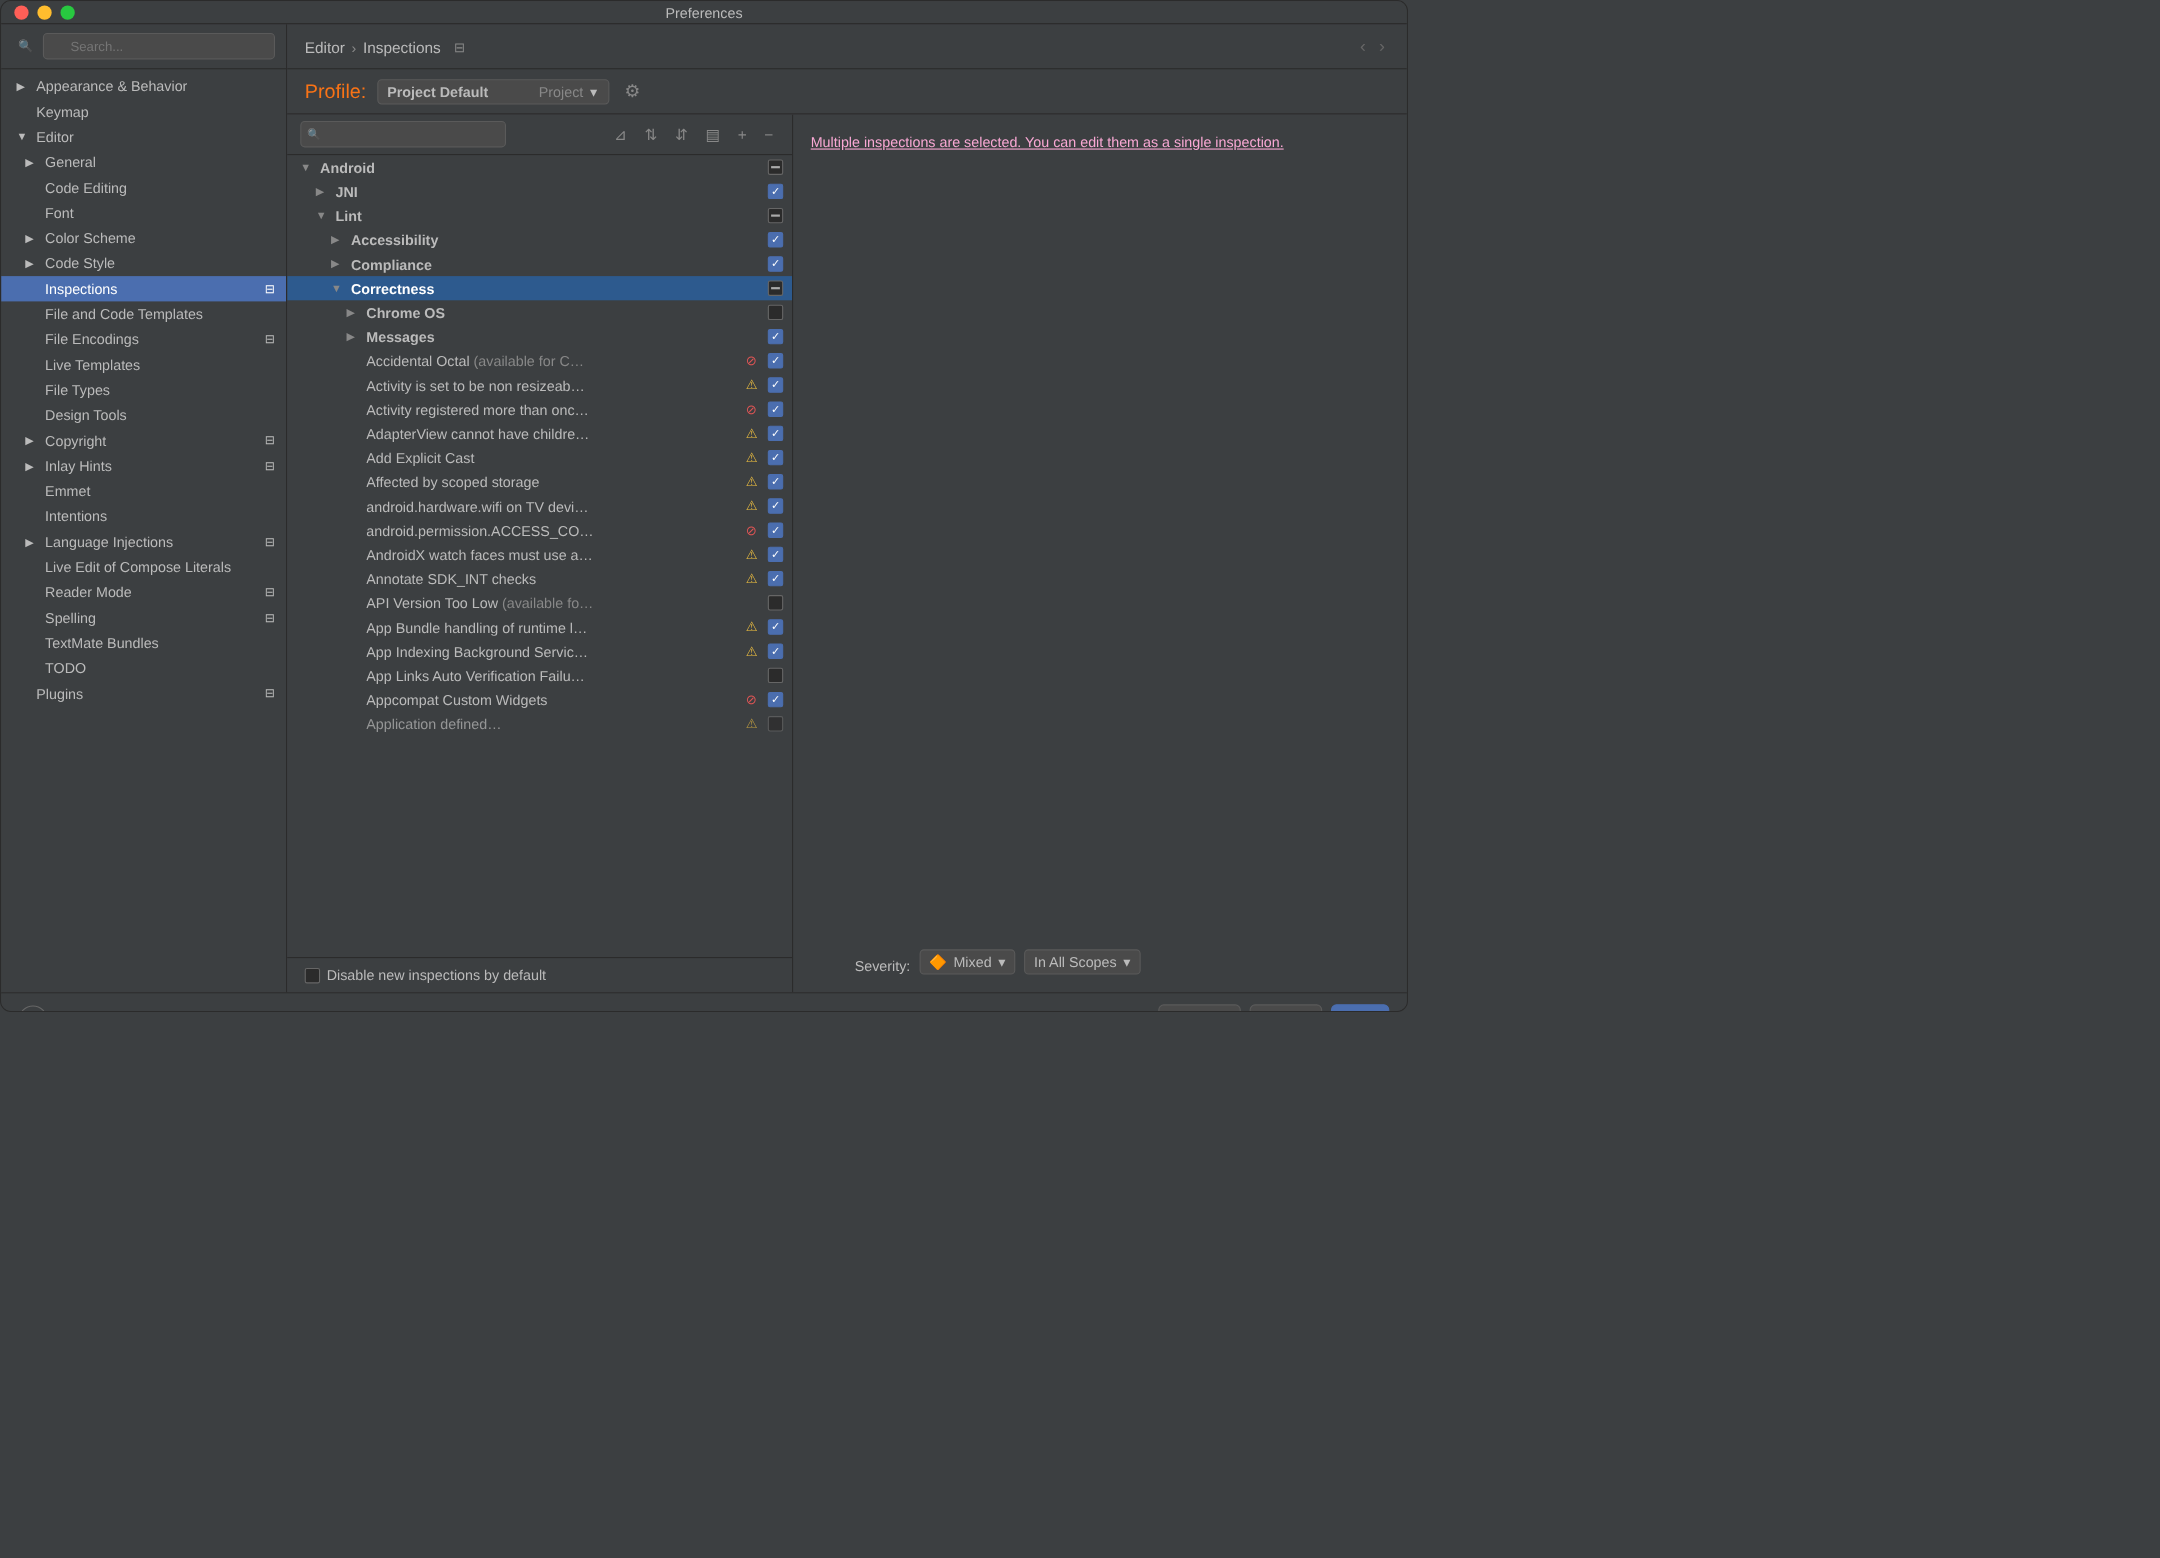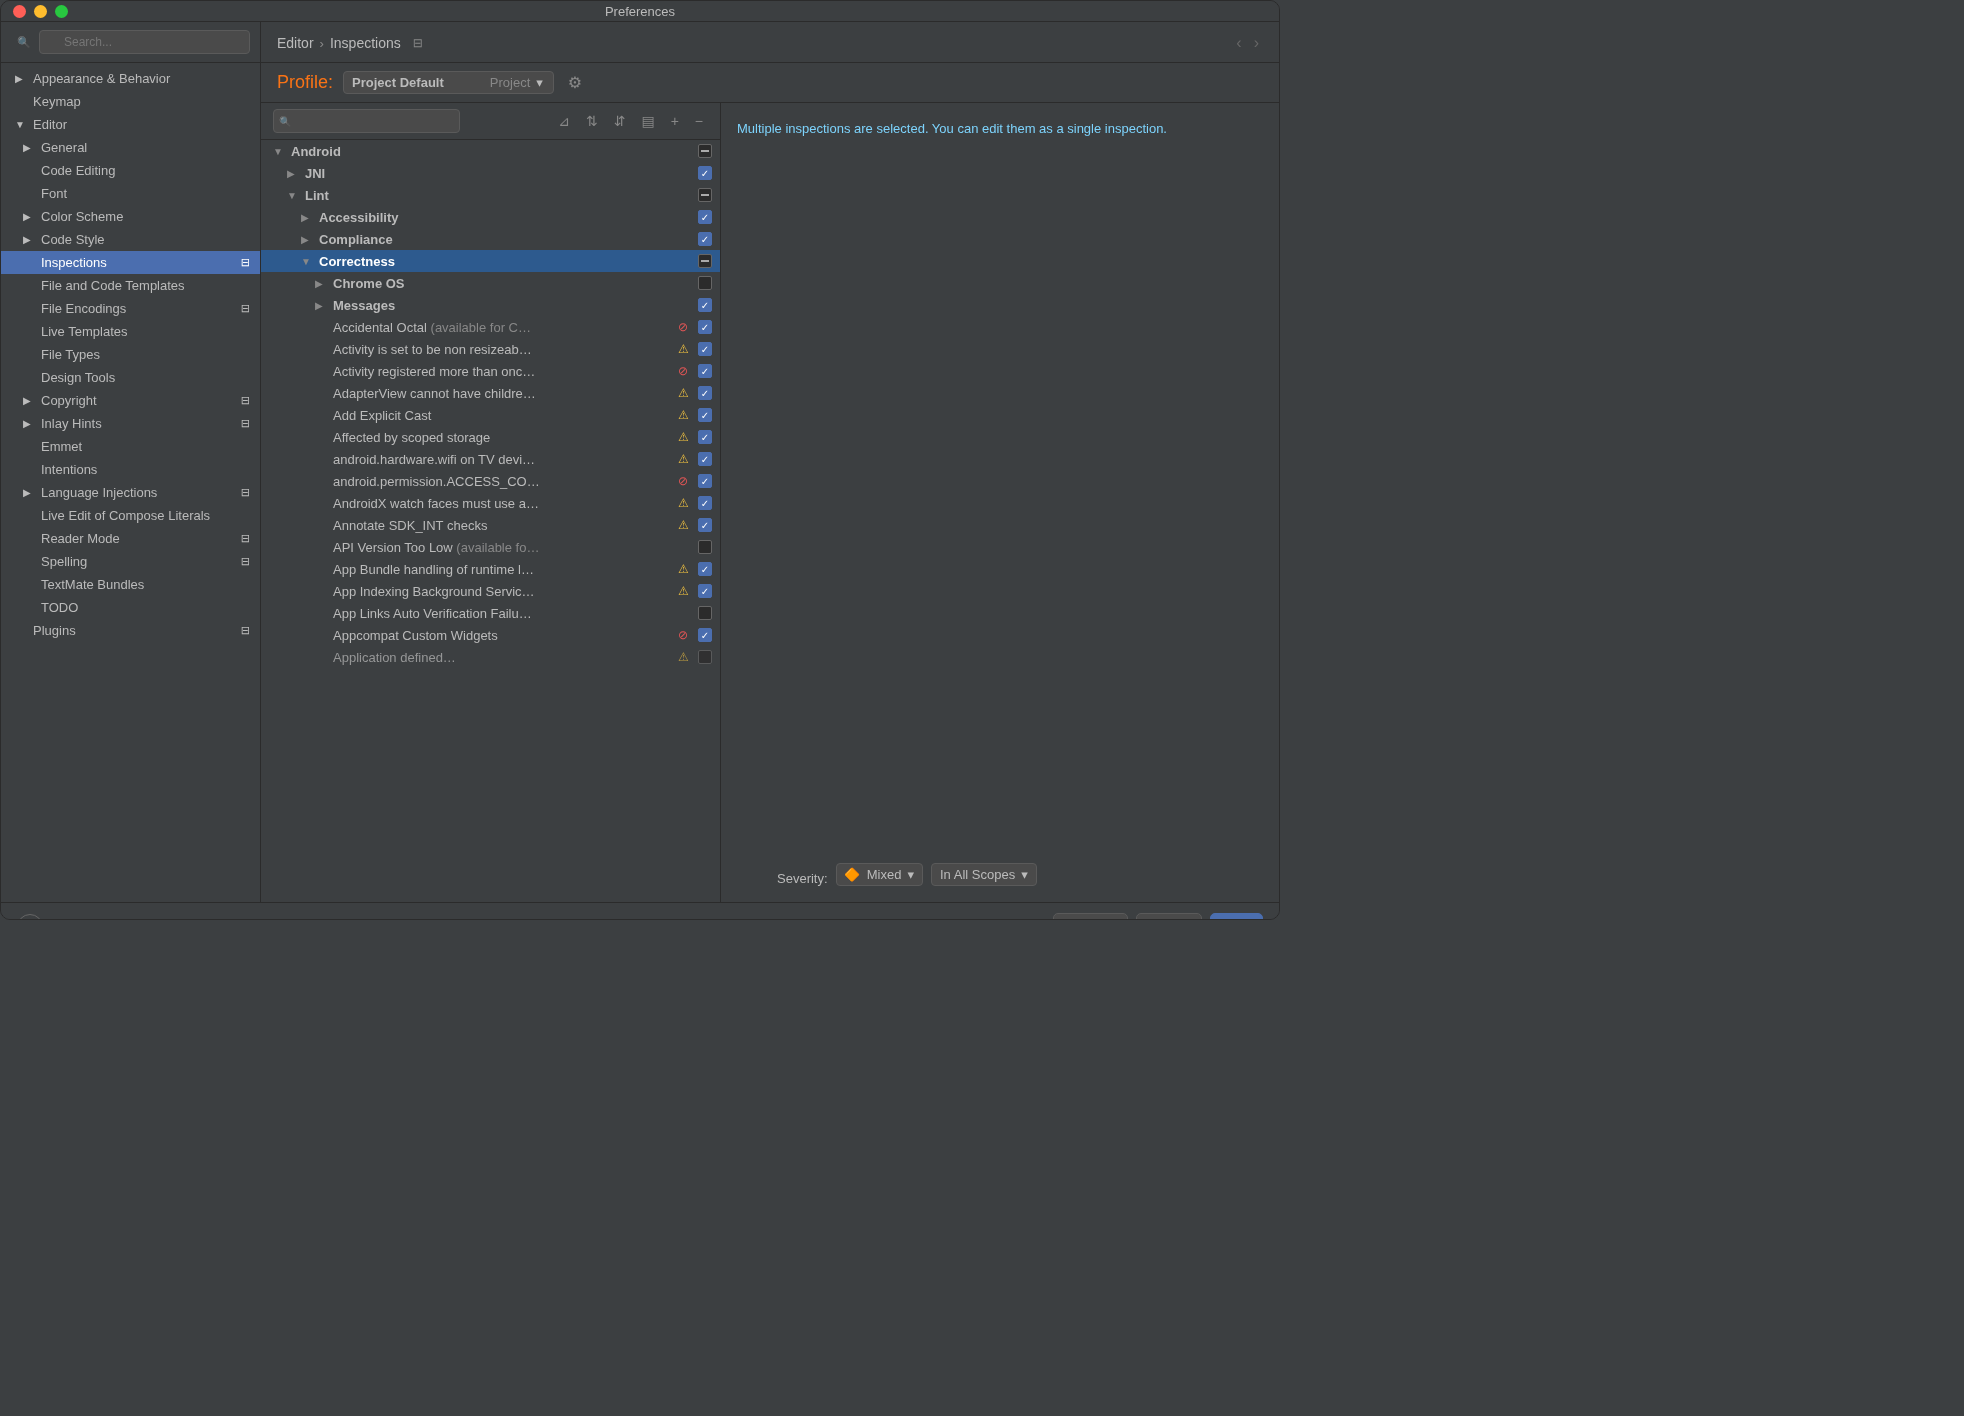--- a/index.html
+++ b/index.html
@@ -312,22 +312,23 @@
     
     .inspection-detail-panel {
       flex: 1;
       display: flex;
       flex-direction: column;
       padding: 16px;
       overflow-y: auto;
     }
     .detail-message {
       font-size: 13px;
-      color: #7dd3fc;
+      color: #f9a8d4;
       line-height: 1.5;
+      text-decoration: underline;
     }
     .severity-row {
       display: flex;
       align-items: flex-end;
       gap: 8px;
       margin-top: auto;
       margin-left: 40px;
     }
     .severity-label {
       color: #bbbbbb;
@@ -762,20 +763,26 @@
 
           <div class="inspection-row indent-l4" style="opacity:0.7;">
             <span class="row-arrow"></span>
             <span class="row-text">Application defined…</span>
             <span class="severity-icon" style="color:#f0c040;">⚠</span>
             <span class="row-checkbox"></span>
           </div>
 
         </div>
 
+        <div class="bottom-bar">
+          <div class="disable-checkbox-row">
+            <div class="disable-checkbox"></div>
+            <span>Disable new inspections by default</span>
+          </div>
+        </div>
       </div>
 
       <div class="inspection-detail-panel">
         <p class="detail-message">Multiple inspections are selected. You can edit them as a single inspection.</p>
 
         <div style="flex:1;"></div>
 
         <div class="severity-row">
           <span class="severity-label">Severity:</span>
           <div class="severity-dropdown">

